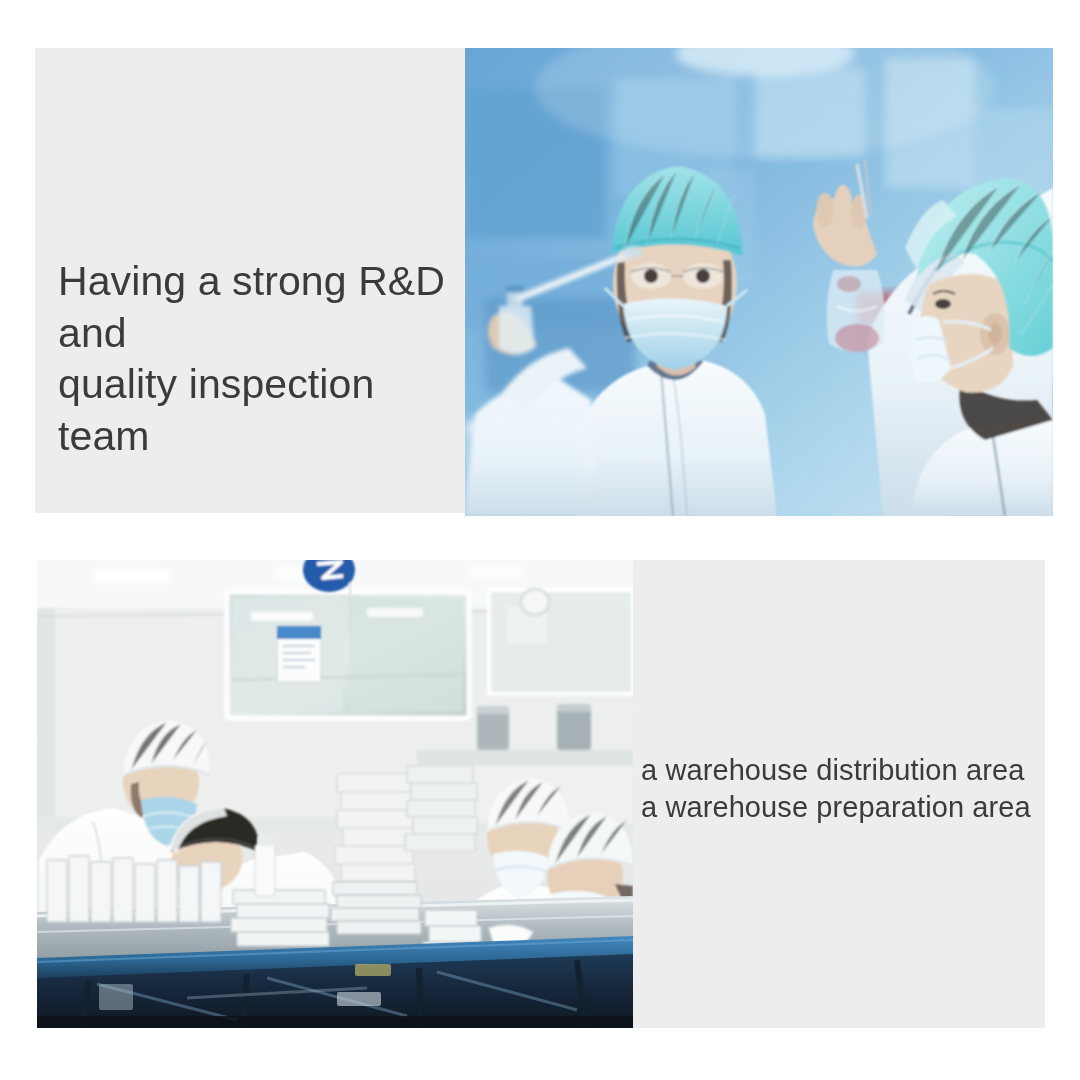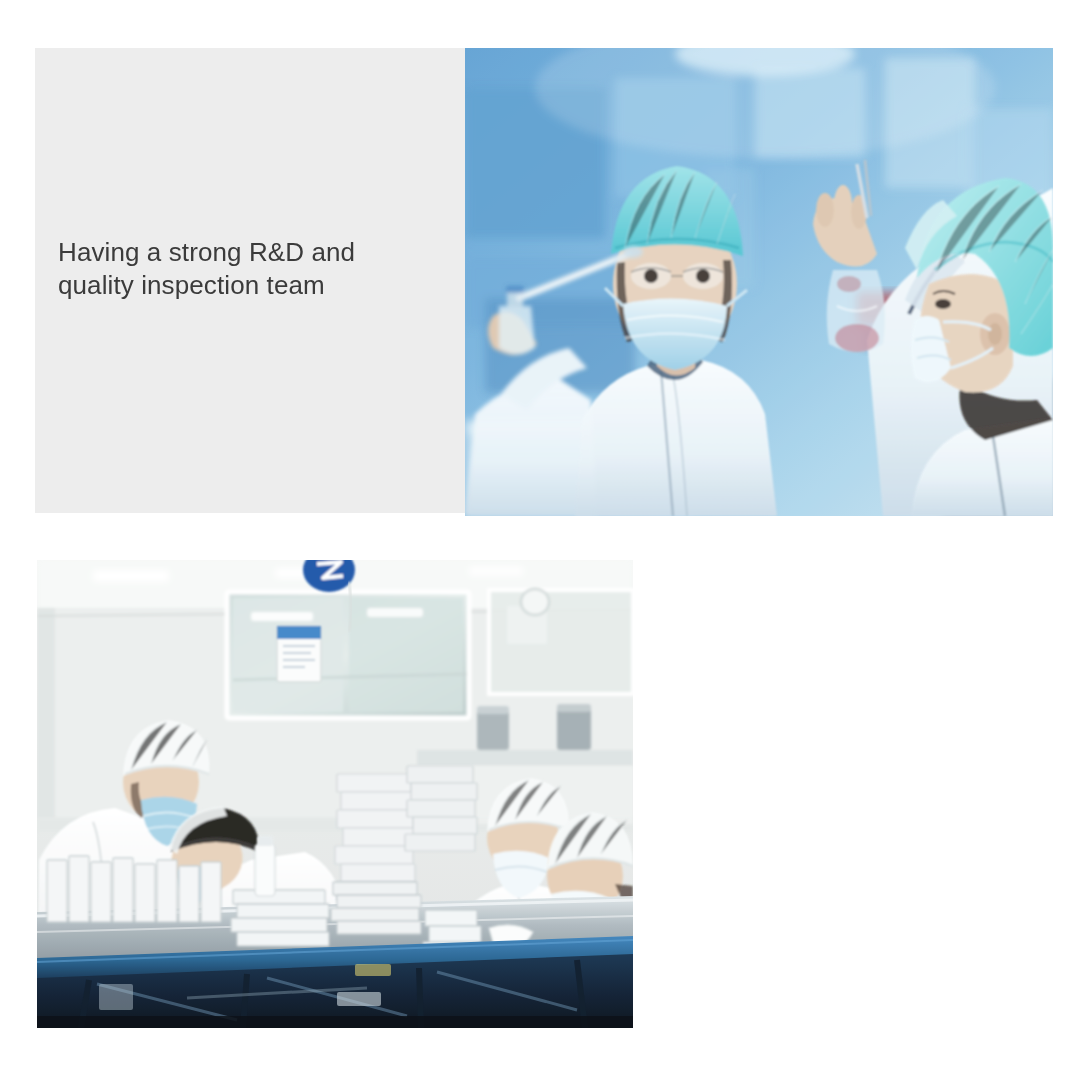--- a/index.html
+++ b/index.html
@@ -27,24 +27,24 @@
     position: absolute;
     left: 0;
     top: 0;
     width: 430px;
     height: 465px;
     background: #ededed;
   }
   .top-caption-text {
     position: absolute;
     left: 23px;
-    top: 188px;
+    top: 208px;
     width: 400px;
     color: #3b3b3b;
-    font-size: 26px;
+    font-size: 41px;
     font-weight: 300;
     line-height: 1.26;
     letter-spacing: 0.1px;
     white-space: pre-line;
   }
 
   .top-photo {
     position: absolute;
     left: 430px;
     top: 0;
@@ -582,13 +582,17 @@
         <rect x="62" y="424" width="34" height="26" rx="2" fill="#b9c7d0" opacity="0.45"></rect>
         <rect x="318" y="404" width="36" height="12" rx="2" fill="#d7c96a" opacity="0.6"></rect>
 
         <rect x="0" y="456" width="596" height="12" fill="#04080f" opacity="0.85"></rect>
       </g>
 
       <rect width="596" height="468" fill="#ffffff" opacity="0.04"></rect>
     </svg>
   </div>
 
+  <div class="bottom-caption-panel">
+    <div class="bottom-caption-text">a warehouse distribution area
+a warehouse preparation area</div>
+  </div>
 </div>
 
 </body></html>

